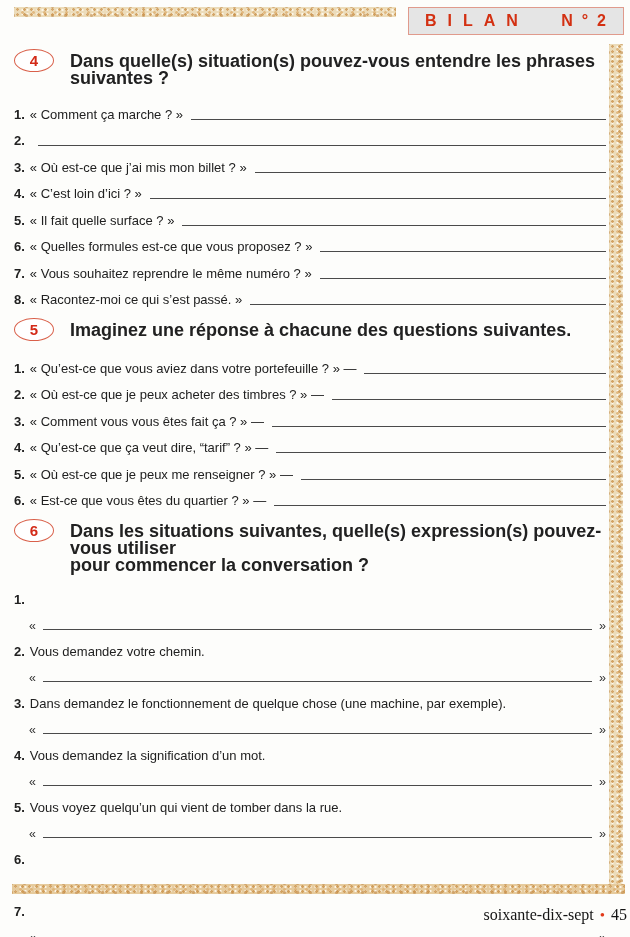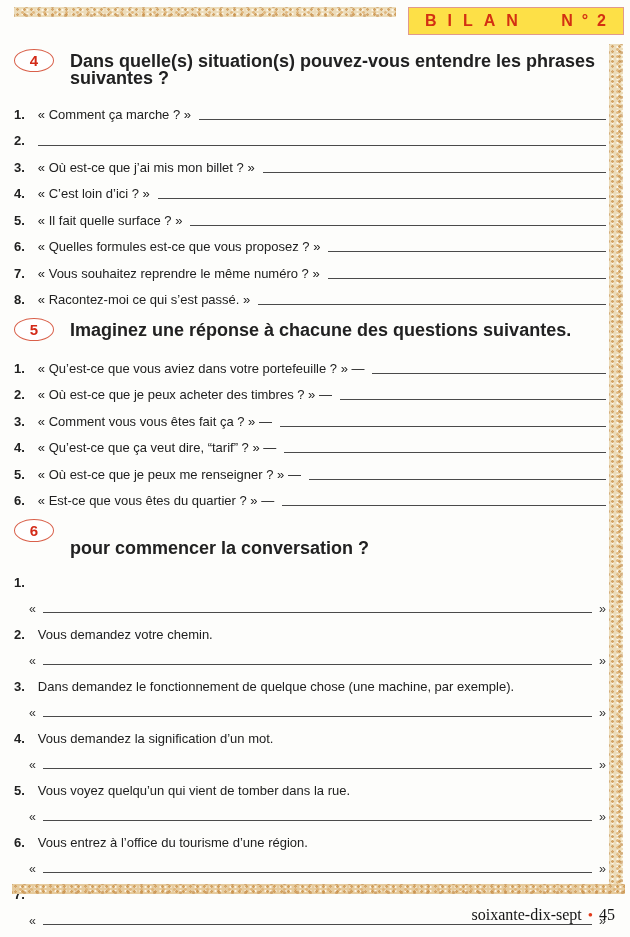--- a/index.html
+++ b/index.html
@@ -21,52 +21,52 @@
       radial-gradient(circle, rgba(255,250,240,.9) .8px, transparent 1.4px);
     background-size:7px 5px, 11px 7px, 13px 9px, 5px 4px;
     background-position:0 0, 3px 2px, 6px 4px, 1px 1px;
   }
   .top-strip   { position:absolute; left:14px; top:7px;  width:382px; height:10px; }
   .right-strip { position:absolute; right:7px; top:44px; width:14px;  height:850px; }
   .bottom-strip{ position:absolute; left:12px; top:884px; right:5px; height:10px; background-color:#e6cb9d; }
   
   .bilan-box {
     position:absolute; left:408px; top:7px; width:216px; height:28px;
-    border:1px solid #e09a8c; background:#fde047;
+    border:1px solid #e09a8c; background:#e5e5e5;
     display:flex; align-items:center; justify-content:space-between;
     padding:0 8px 0 16px;
     color:#d33012; font-weight:bold; font-size:16px;
   }
   .bilan-left  { letter-spacing:11px; }
   .bilan-right { letter-spacing:9px;text-align:center; }
   
   .content { position:absolute; left:14px; top:50px; width:592px; }
   .section { margin-top:12px; }
   .section:first-child { margin-top:0; }
   .sec-header { display:flex; align-items:flex-start; margin-bottom:8px; }
   .badge {
     flex:0 0 auto; width:40px; height:23px; margin-right:16px; margin-top:-1px;
     border:1.6px solid #d9604a; border-radius:50%;
     display:flex; align-items:center; justify-content:center;
     color:#d32a18; font-weight:bold; font-size:15px; background:#fff;
   }
   .sec-title { font-weight:bold; font-size:18px; line-height:17px; padding-top:3px; }
   .q-row { display:flex; align-items:flex-end; height:26.5px; }
   .q-num  { font-weight:bold; font-size:13px; line-height:15px; margin-right:5px; white-space:nowrap; }
-  .q-text { font-size:13px; line-height:15px; white-space:nowrap;margin-left:8px; }
+  .q-text { font-size:13px; line-height:15px; white-space:nowrap; }
   .answer-line { flex:1 1 auto; margin-left:8px; margin-bottom:2px; border-bottom:1.5px solid #4a4a4a; height:0; }
   
   .situation { margin-top:1px; }
   .sit-row   { display:flex; align-items:flex-end; height:25px; }
   .quote-row { display:flex; align-items:flex-end; height:26px; padding-left:15px; }
   .quote-glyph { font-size:12.5px; line-height:14px; color:#2e2e2e; }
   .quote-row .answer-line { margin:0 7px 3px 7px; }
   
   .footer {
-    position:absolute; right:15px; top:906px;
+    position:absolute; right:3px; top:906px;
     font-family:"Liberation Serif", serif; font-size:16px; color:#141414;
     display:flex; align-items:center; gap:6px;
   }
   .footer-dot { color:#e23a1a; font-size:15px; line-height:10px; }
 </style>
 </head>
 <body>
 
 <div class="top-strip texture"></div>
 
@@ -159,21 +159,21 @@
         <span class="q-num">6.</span>
         <span class="q-text">« Est-ce que vous êtes du quartier ? » —</span>
         <span class="answer-line"></span>
       </div>
   </div>
 
   <div class="section">
     <div class="sec-header">
       <span class="badge">6</span>
       <span class="sec-title">
-        <br>
+        <span>Dans les situations suivantes, quelle(s) expression(s) pouvez-vous utiliser</span><br>
         <span>pour commencer la conversation ?</span>
       </span>
     </div>
 
     <div class="situation">
       <div class="sit-row">
           <span class="q-num">1.</span>
         </div>
       <div class="quote-row">
           <span class="quote-glyph">«</span>
@@ -221,21 +221,20 @@
         </div>
       <div class="quote-row">
           <span class="quote-glyph">«</span>
           <span class="answer-line"></span>
           <span class="quote-glyph">»</span>
         </div>
     </div>
     <div class="situation">
       <div class="sit-row">
           <span class="q-num">6.</span>
-          <span class="q-text">Vous entrez à l’office du tourisme d’une région.</span>
         </div>
       <div class="quote-row">
           <span class="quote-glyph">«</span>
           <span class="answer-line"></span>
           <span class="quote-glyph">»</span>
         </div>
     </div>
     <div class="situation">
       <div class="sit-row">
           <span class="q-num">7.</span>

